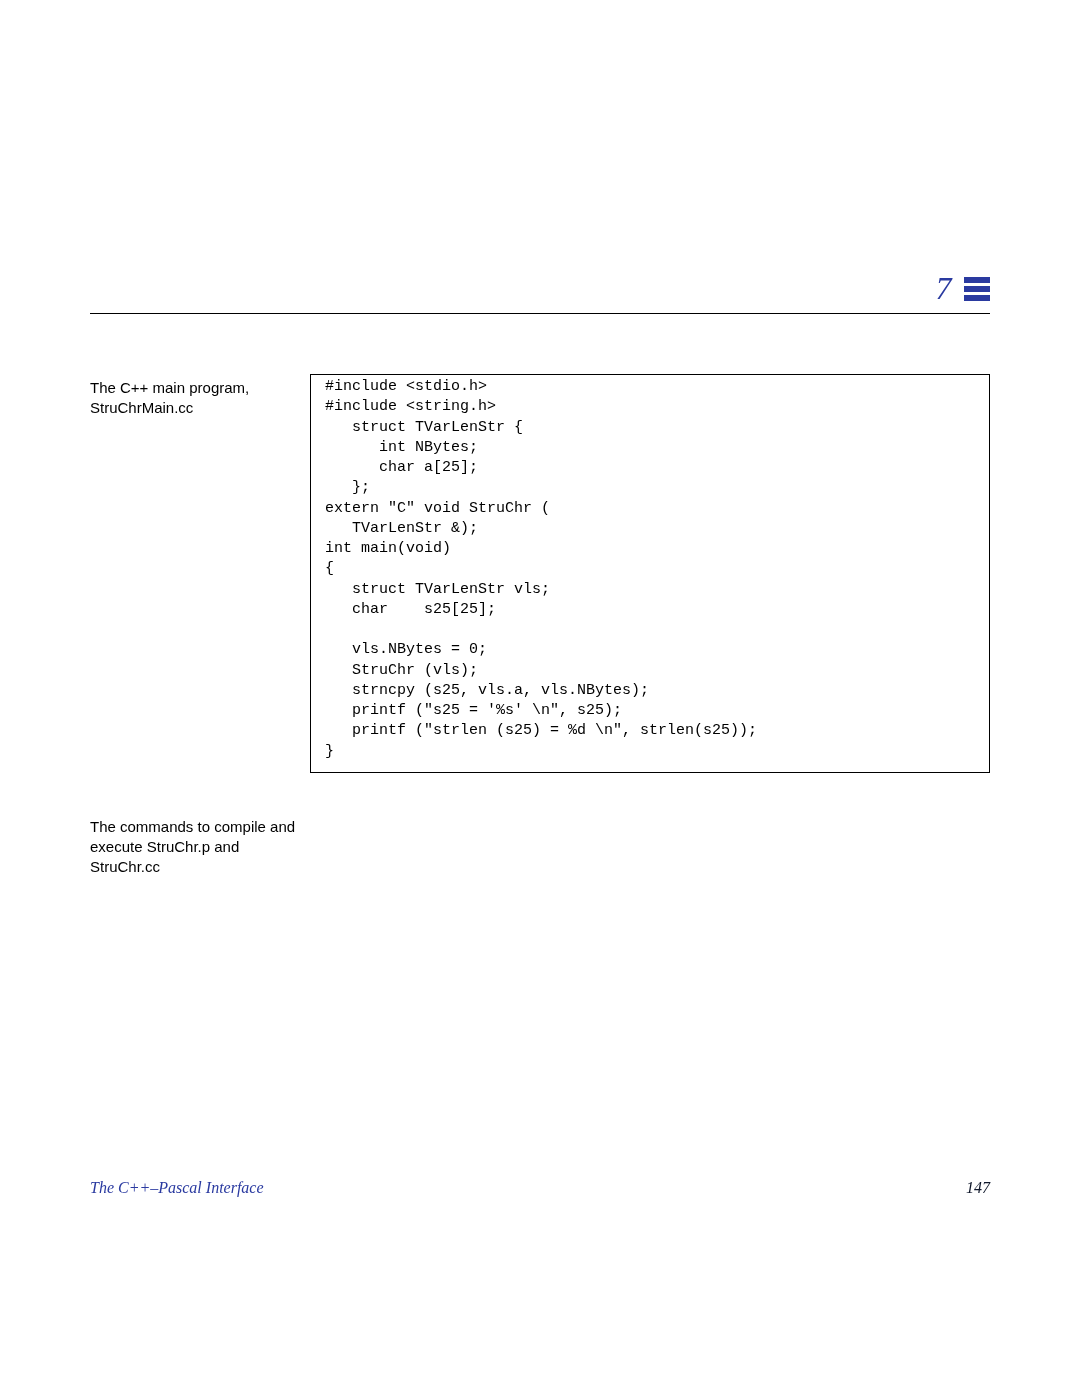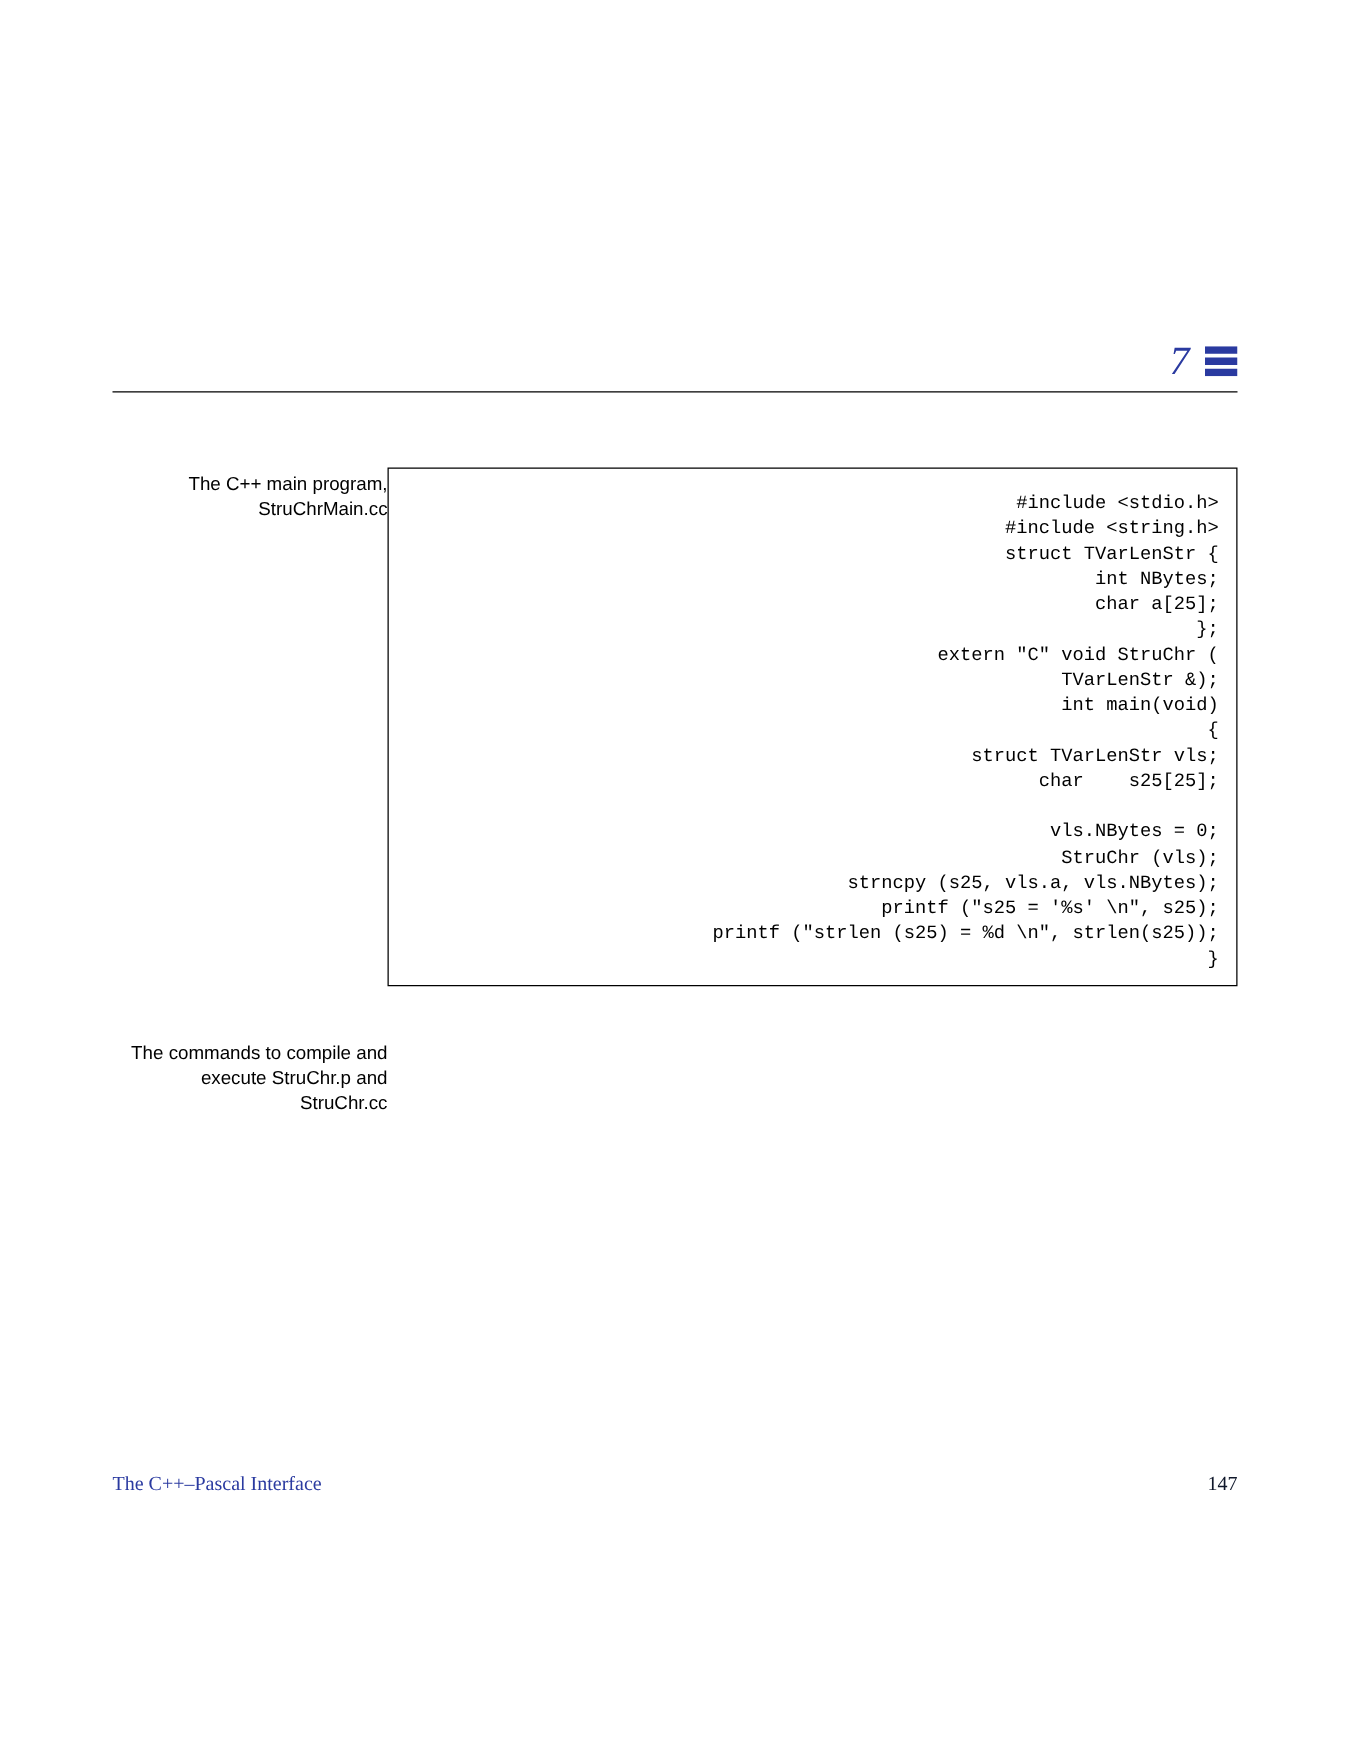--- a/index.html
+++ b/index.html
@@ -31,48 +31,48 @@
   }
   .chap-icon {
     display: inline-block;
     vertical-align: middle;
   }
   .chap-icon svg { display: block; }
   .block {
     display: flex;
     align-items: flex-start;
     margin-bottom: 40px;
-    text-align: right;
   }
   .label-col {
     width: 220px;
     flex: 0 0 220px;
     font-size: 15px;
     line-height: 1.35;
     padding-top: 4px;
   }
   .label-col .mono { font-family: Liberation Sans, sans-serif; }
   .code-col {
     flex: 1;
     border: 1px solid #000;
-    padding: 18px 14px 10px 14px;
+    padding: 2px 14px 10px 14px;
     font-family: "Courier New", Courier, monospace;
     font-size: 15px;
     line-height: 1.35;
     white-space: pre;
   }
   .sans { font-family: "Helvetica Neue", Helvetica, Arial, sans-serif; }
   .footer {
     position: absolute;
     bottom: 200px;
     left: 90px;
     right: 90px;
     display: flex;
     justify-content: space-between;
     font-family: Georgia, "Times New Roman", serif;
+    font-style: italic;
     font-size: 16px;
     color: #2a3aa0;
   }
   .footer .pnum { color: #0f172a; }
 </style>
 </head>
 <body>
 
 <div class="page">
 

